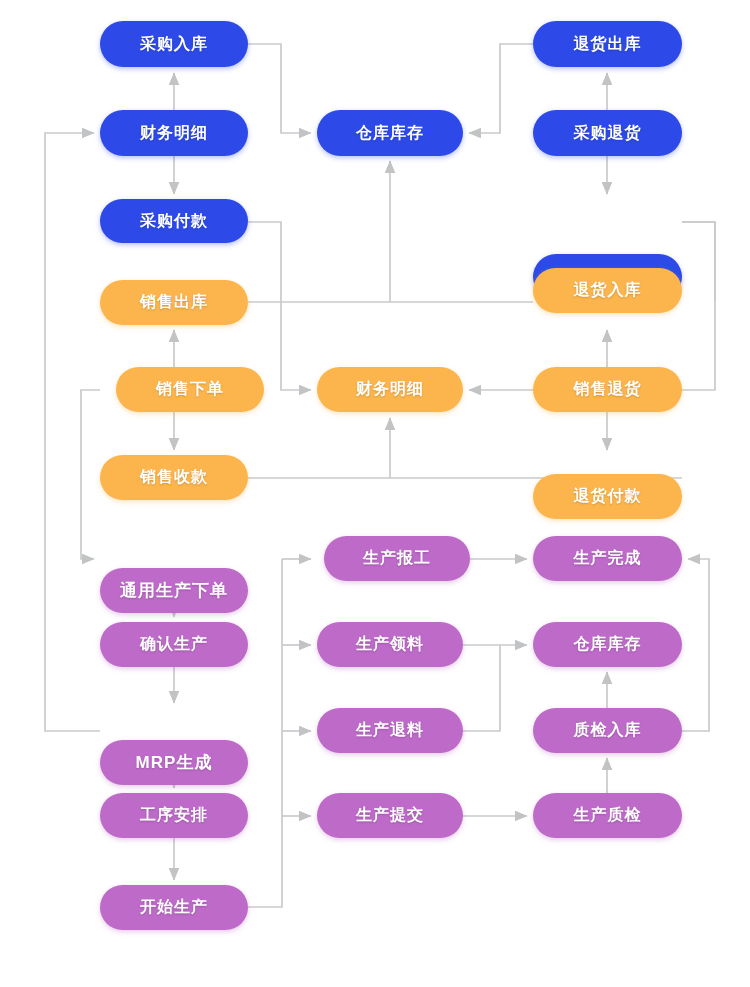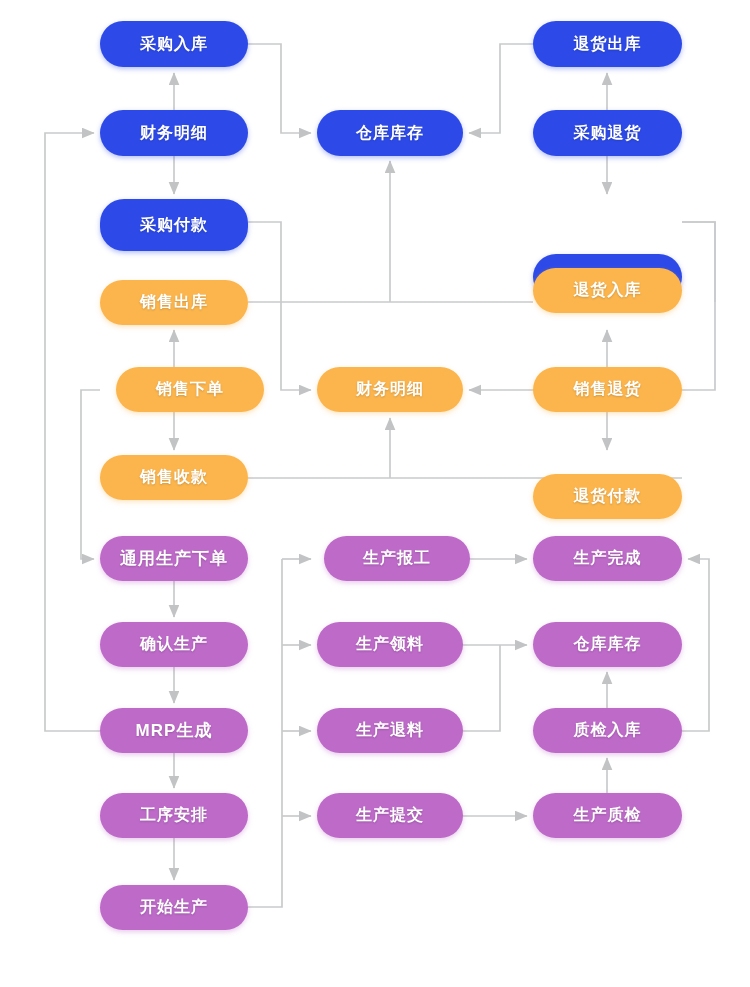--- a/index.html
+++ b/index.html
@@ -20,21 +20,21 @@
     letter-spacing:1px;
     text-shadow:0 1px 2px rgba(0,0,0,0.18);
     box-sizing:border-box;
     white-space:nowrap;
     user-select:none;
   }
   .node.blue{background:#2d4ae8;box-shadow:0 2px 5px rgba(45,74,232,0.35);}
   .node.orange{background:#fcb košt;}
   .node.orange{background:#fbb54c;box-shadow:0 2px 5px rgba(251,181,76,0.35);}
   .node.purple{background:#bd6ac8;box-shadow:0 2px 5px rgba(189,106,200,0.35);}
-  .node.small{font-size:17px;}
+  .node.small{font-size:17px;margin-top:32px;}
 </style>
 </head>
 <body>
 
 <div id="canvas">
 
   <svg class="wires" viewBox="0 0 750 987" xmlns="http://www.w3.org/2000/svg">
     <defs>
       <marker id="ah" markerWidth="9" markerHeight="9" refX="7.2" refY="3.2" orient="auto" markerUnits="strokeWidth">
         <path d="M0,0 L7.6,3.2 L0,6.4 z" fill="#c2c3c4"></path>
@@ -112,21 +112,21 @@
       </div>
       <div class="node blue" style="left: 100px; top: 110px; width: 148px; height: 46px;">
         <span>财务明细</span>
       </div>
       <div class="node blue" style="left: 317px; top: 110px; width: 146px; height: 46px;">
         <span>仓库库存</span>
       </div>
       <div class="node blue" style="left: 533px; top: 110px; width: 149px; height: 46px;">
         <span>采购退货</span>
       </div>
-      <div class="node blue" style="left: 100px; top: 199px; width: 148px; height: 52px;">
+      <div class="node blue" style="left: 100px; top: 199px; width: 148px; height: 44px;">
         <span>采购付款</span>
       </div>
       <div class="node blue" style="left: 533px; top: 214px; width: 149px; height: 46px; margin-top: 40px;">
         <span>退货退款</span>
       </div>
       <div class="node orange" style="left: 100px; top: 280px; width: 148px; height: 45px;">
         <span>销售出库</span>
       </div>
       <div class="node orange" style="left: 533px; top: 268px; width: 149px; height: 45px;">
         <span>退货入库</span>

